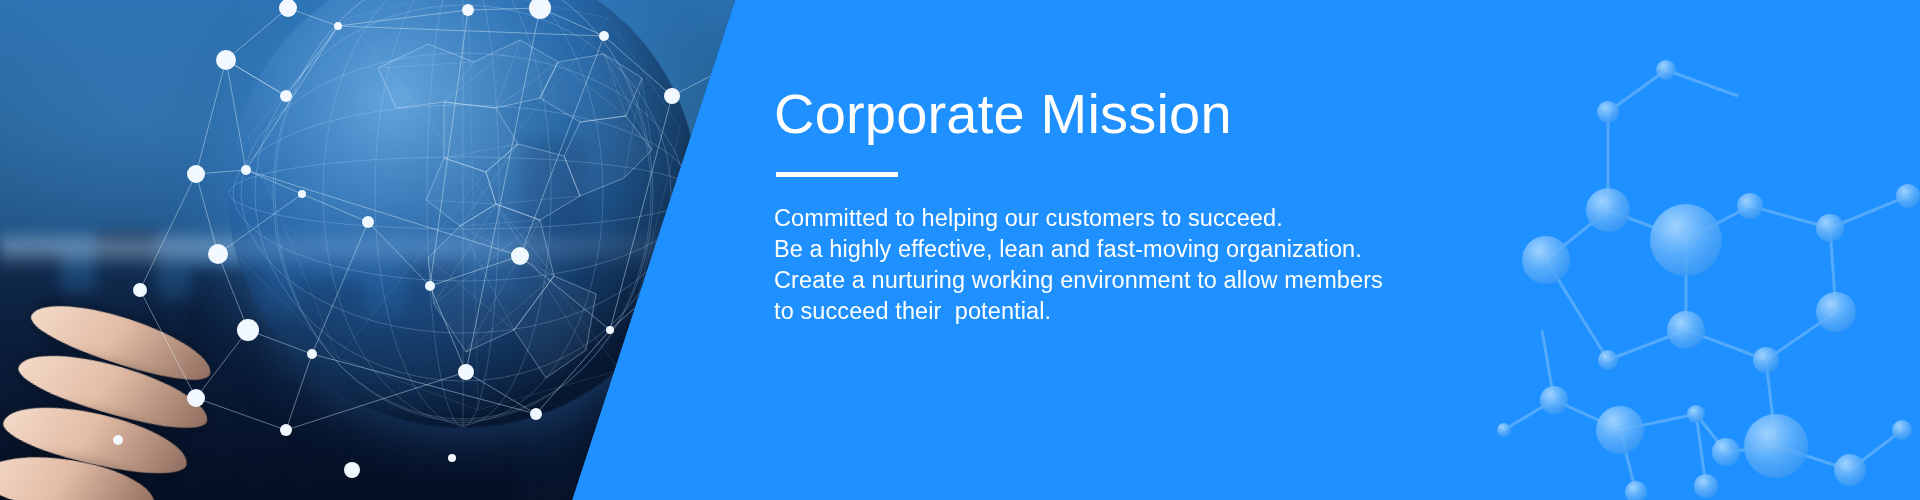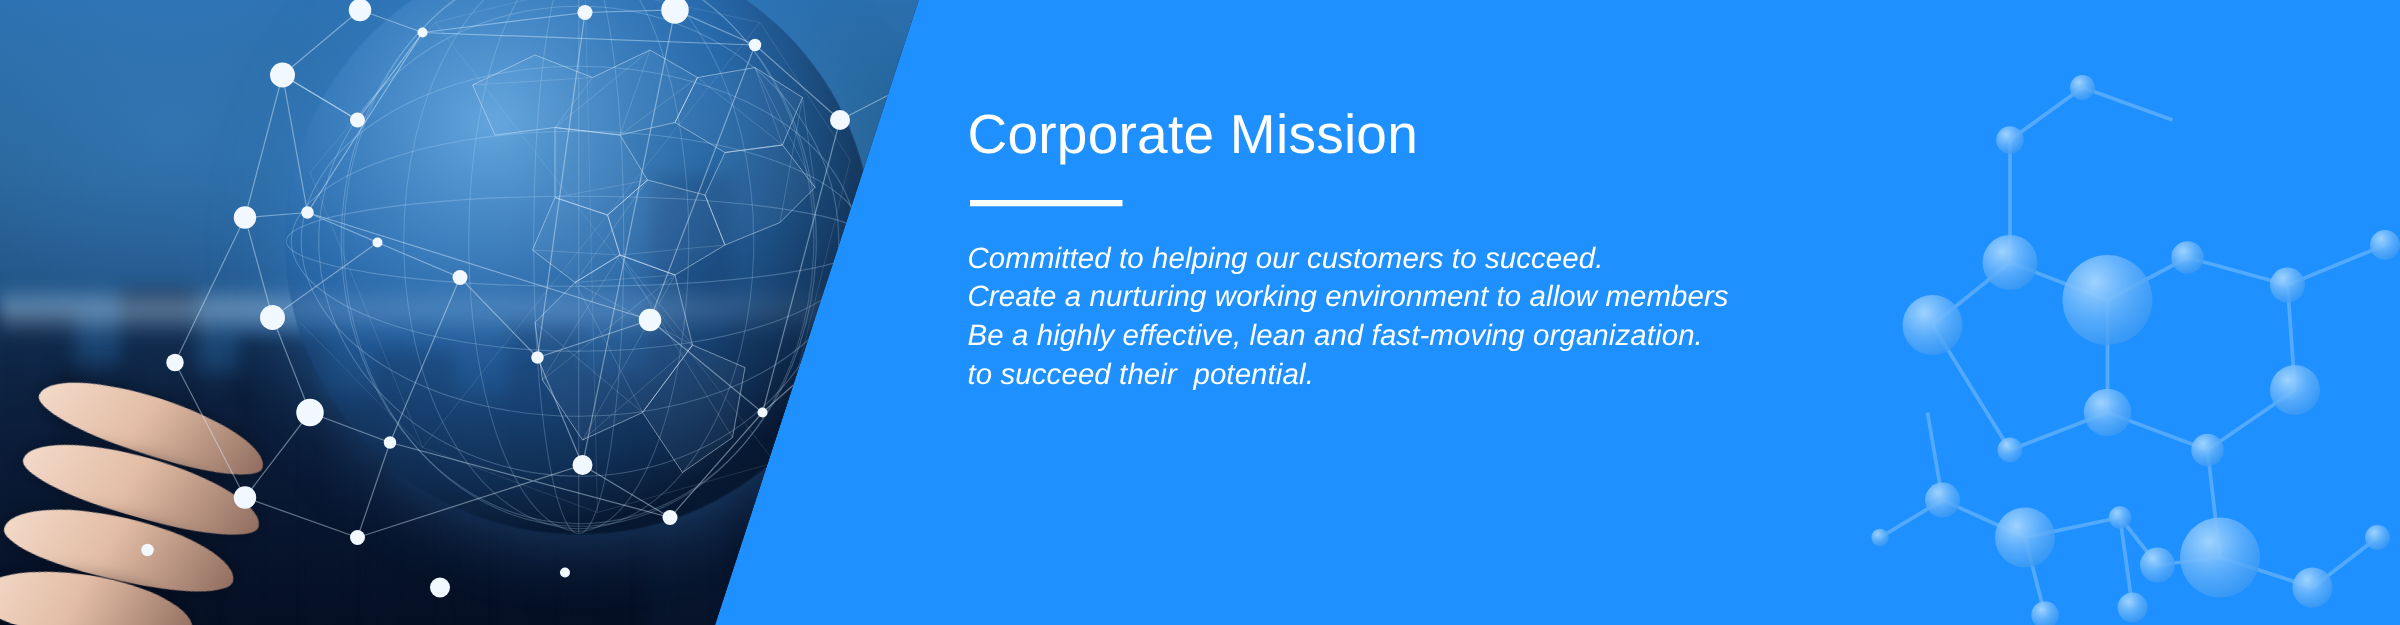--- a/index.html
+++ b/index.html
@@ -103,21 +103,21 @@
   .molecules svg { display: block; }
 
   .content {
     position: absolute;
     left: 774px;
     top: 86px;
     width: 760px;
   }
   .title {
     color: #ffffff;
-    font-size: 44px;
+    font-size: 56px;
     font-weight: 400;
     letter-spacing: 0.2px;
     line-height: 1.0;
     margin: 0;
     white-space: nowrap;
   }
   .divider {
     width: 122px;
     height: 5px;
     background: #ffffff;
@@ -126,21 +126,20 @@
   .body-lines {
     margin-top: 26px;
   }
   .body-line {
     color: #ffffff;
     font-size: 23.5px;
     font-weight: 400;
     line-height: 31px;
     white-space: pre;
     letter-spacing: 0.1px;
-    font-style: italic;
   }
 </style>
 </head>
 <body>
 
 <div id="banner">
 
   <div class="photo-panel">
 
     <div class="city-base"></div>
@@ -321,19 +320,19 @@
         <circle cx="418" cy="196" r="12"></circle>
       </g>
     </svg>
   </div>
 
   <div class="content">
     <h1 class="title">Corporate Mission</h1>
     <div class="divider"></div>
     <div class="body-lines">
       <div class="body-line">Committed to helping our customers to succeed.</div>
+      <div class="body-line">Be a highly effective, lean and fast-moving organization.</div>
       <div class="body-line">Create a nurturing working environment to allow members</div>
-      <div class="body-line">Be a highly effective, lean and fast-moving organization.</div>
       <div class="body-line">to succeed their  potential.</div>
     </div>
   </div>
 
 </div>
 
 </body></html>

